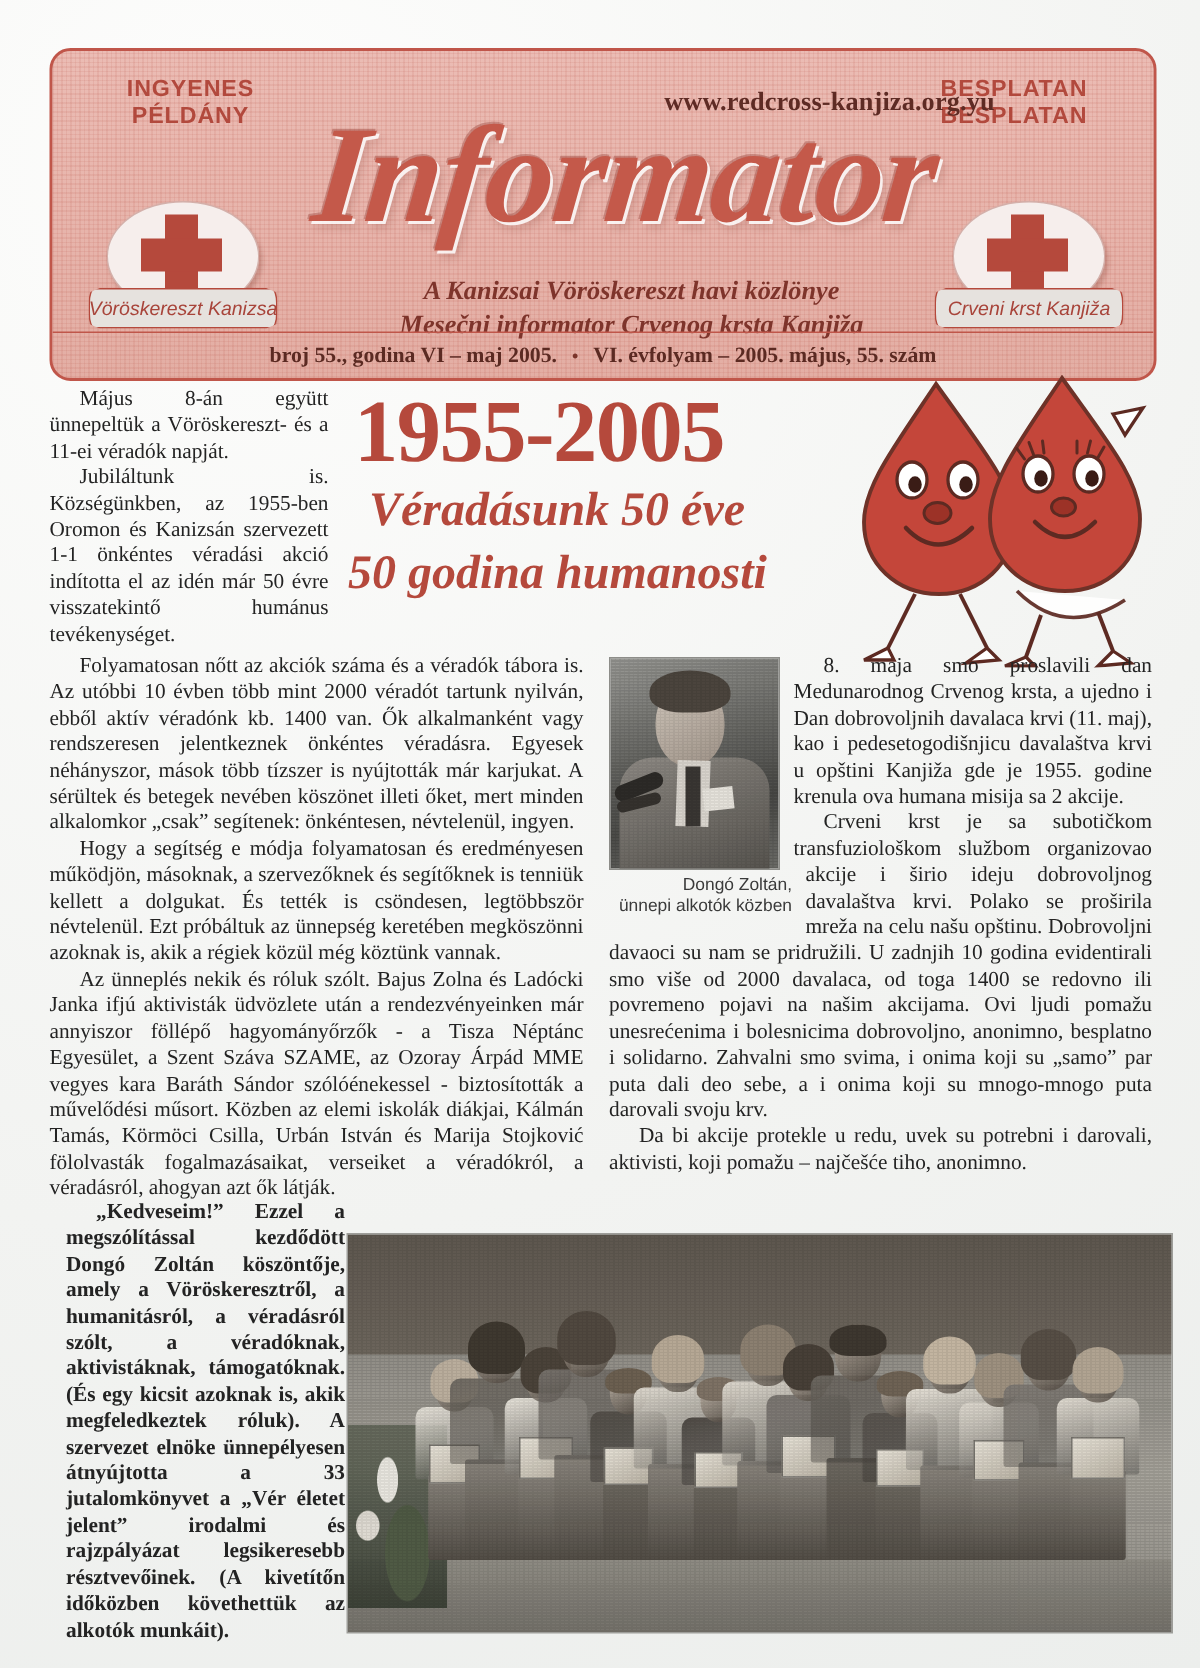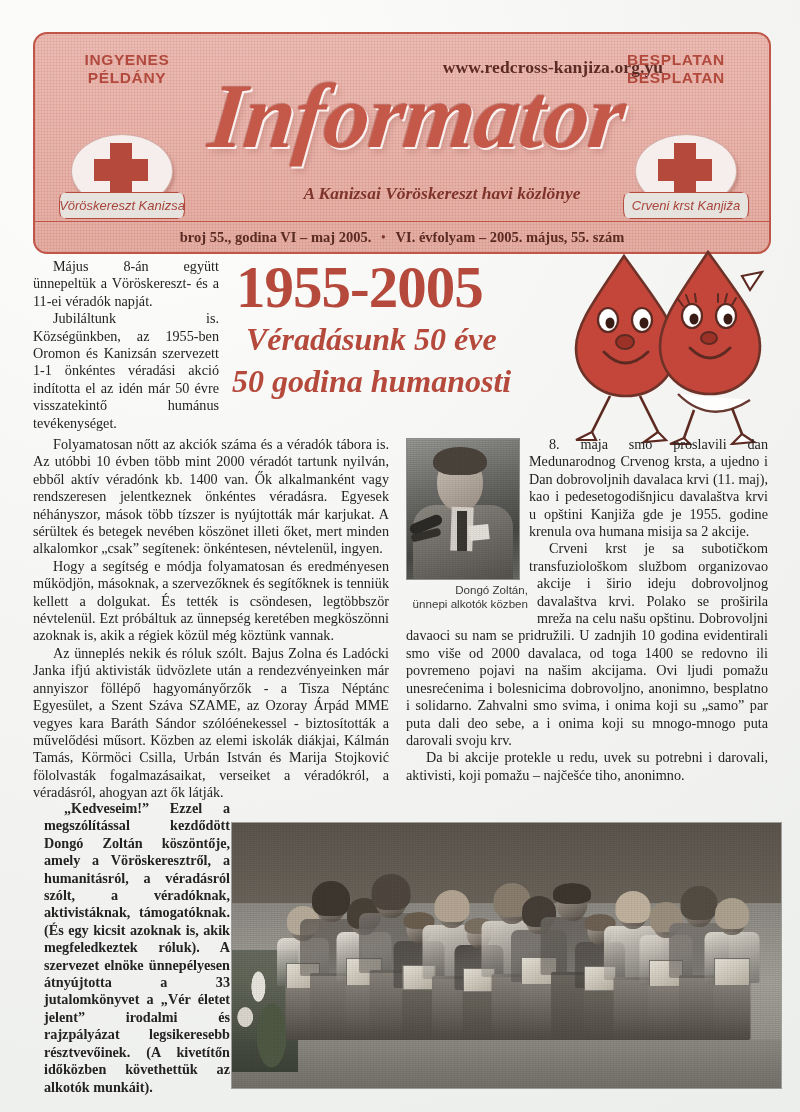--- a/index.html
+++ b/index.html
@@ -44,21 +44,21 @@
     font-size:92px;line-height:120px;color:#c4594a;
     text-align:center;letter-spacing:-1px;
     text-shadow:
       2px 2px 0 rgba(255,255,255,.85),
       -1px -1px 0 rgba(140,50,40,.35),
       4px 5px 6px rgba(120,45,36,.20);
     transform:skewX(-6deg);
     white-space:nowrap;
   }
   .subtitle{
-    position:absolute;left:192px;top:148px;width:430px;text-align:center;
+    position:absolute;left:171px;top:148px;width:430px;text-align:center;
     font-family:"Liberation Serif",serif;font-style:italic;font-weight:700;
     font-size:17.5px;line-height:23px;color:#7e342b;
   }
   .emblem{position:absolute;width:124px;height:96px;}
   .emblem-left{left:24px;top:100px;}
   .emblem-right{right:22px;top:100px;}
   .emblem .oval{
     position:absolute;left:12px;top:0;width:100px;height:72px;
     background:#f6eeec;border-radius:50%;
     border:1px solid rgba(150,60,48,.35);
@@ -216,20 +216,21 @@
       <div>BESPLATAN</div>
       <div>BESPLATAN</div>
     </div>
 
     <div class="site-url">www.redcross-kanjiza.org.yu</div>
 
     <div class="logo-script">Informator</div>
 
     <div class="subtitle">
       <div>A Kanizsai Vöröskereszt havi közlönye</div>
+      <div>Mesečni informator Crvenog krsta Kanjiža</div>
     </div>
 
     <div class="emblem emblem-left">
       <div class="oval"></div>
       <div class="cross-v"></div>
       <div class="cross-h"></div>
       <div class="ribbon">
         <span>Vöröskereszt Kanizsa</span>
       </div>
     </div>

